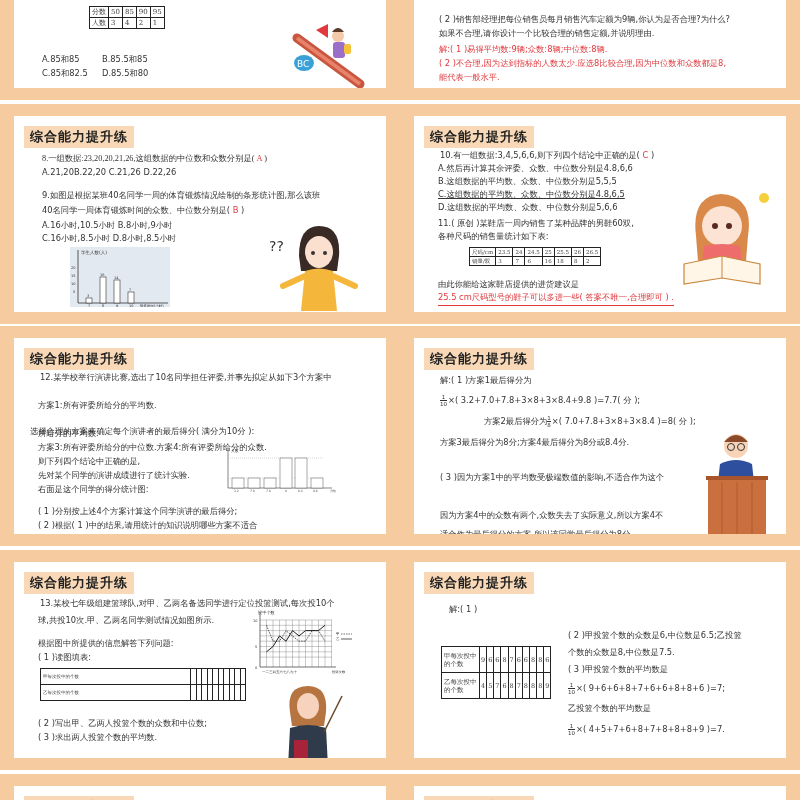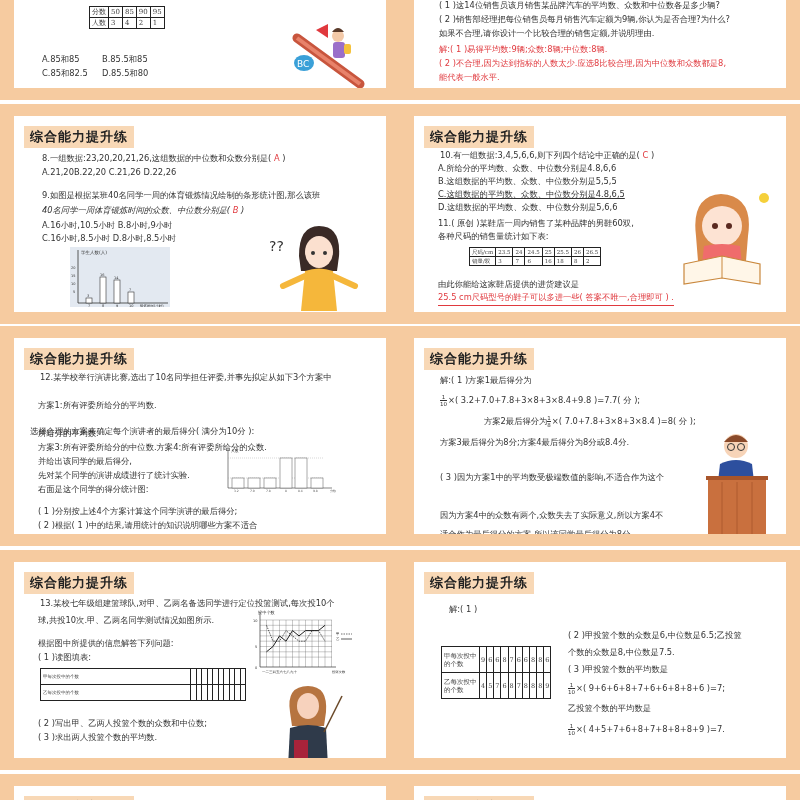--- a/index.html
+++ b/index.html
@@ -74,39 +74,38 @@
       <path d="M40 14 Q46 6 52 14" fill="#5a3a2a"></path>
       <rect x="41" y="24" width="12" height="16" rx="3" fill="#9b6fc9"></rect>
       <rect x="52" y="26" width="7" height="10" rx="2" fill="#f5c23c"></rect>
       <polygon points="24,12 36,6 36,20" fill="#e0393e"></polygon>
     </svg>
   </div>
 </div>
 
 <div class="slide" style="left:400px;top:-40px;width:400px;height:140px;padding:0 14px 12px 14px;">
   <div class="slide-inner">
-    <div class="txt" style="left:25px;top:39px;">( 1 )这14位销售员该月销售某品牌汽车的平均数、众数和中位数各是多少辆?</div>
     <div class="txt" style="left:25px;top:53px;">( 2 )销售部经理把每位销售员每月销售汽车定额为9辆,你认为是否合理?为什么?</div>
     <div class="txt" style="left:25px;top:67px;">如果不合理,请你设计一个比较合理的销售定额,并说明理由.</div>
     <div class="txt red" style="left:25px;top:83px;">解:( 1 )易得平均数:9辆;众数:8辆;中位数:8辆.</div>
     <div class="txt red" style="left:25px;top:97px;">( 2 )不合理,因为达到指标的人数太少.应选8比较合理,因为中位数和众数都是8,</div>
     <div class="txt red" style="left:25px;top:111px;">能代表一般水平.</div>
   </div>
 </div>
 
 <div class="slide" style="left:0;top:104px;width:400px;height:220px;">
   <div class="slide-inner">
     <div class="badge">综合能力提升练</div>
-    <div class="txt" style="left:28px;top:36px;">
+    <div class="txt" style="left:28px;top:36px;font-family:Liberation Serif, serif;">
       <span>8.一组数据:23,20,20,21,26,这组数据的中位数和众数分别是(</span>
       <span class="ans">A</span> )
     </div>
     <div class="txt" style="left:28px;top:50px;">A.21,20B.22,20      C.21,26 D.22,26</div>
     <div class="txt" style="left:28px;top:73px;text-align:right;">9.如图是根据某班40名同学一周的体育锻炼情况绘制的条形统计图,那么该班</div>
-    <div class="txt" style="left:28px;top:88px;font-style:italic;">
+    <div class="txt" style="left:28px;top:88px;">
       <span>40名同学一周体育锻炼时间的众数、中位数分别是(</span>
       <span class="ans">B</span> )
     </div>
     <div class="txt" style="left:28px;top:103px;">A.16小时,10.5小时  B.8小时,9小时</div>
     <div class="txt" style="left:28px;top:116px;">C.16小时,8.5小时    D.8小时,8.5小时</div>
     <svg style="left:56px;top:131px;background:#e3e9f1;" width="100" height="60" viewBox="0 0 100 60">
       <line x1="8" y1="56" x2="8" y2="3" stroke="#333" stroke-width="0.8"></line>
       <line x1="8" y1="56" x2="98" y2="56" stroke="#333" stroke-width="0.8"></line>
       <text x="11" y="7" font-size="4.5" fill="#333" font-family="DejaVu Sans, sans-serif">学生人数(人)</text>
       <text x="1" y="22" font-size="3.5" fill="#333">20</text>
@@ -140,21 +139,21 @@
   </div>
 </div>
 
 <div class="slide" style="left:400px;top:104px;width:400px;height:220px;">
   <div class="slide-inner">
     <div class="badge">综合能力提升练</div>
     <div class="txt" style="left:26px;top:33px;">
       <span>10.有一组数据:3,4,5,6,6,则下列四个结论中正确的是(</span>
       <span class="ans">C</span> )
     </div>
-    <div class="txt" style="left:24px;top:46px;">A.所给分的平均数、众数、中位数分别是4.8,6,6</div>
+    <div class="txt" style="left:24px;top:46px;">A.然后再计算其余评委、众数、中位数分别是4.8,6,6</div>
     <div class="txt" style="left:24px;top:59px;">B.这组数据的平均数、众数、中位数分别是5,5,5</div>
     <div class="txt" style="left:24px;top:72px;text-decoration:underline;">C.这组数据的平均数、众数、中位数分别是4.8,6,5</div>
     <div class="txt" style="left:24px;top:85px;">D.这组数据的平均数、众数、中位数分别是5,6,6</div>
     <div class="txt" style="left:24px;top:101px;">11.( 原创 )某鞋店一周内销售了某种品牌的男鞋60双,</div>
     <div class="txt" style="left:24px;top:114px;">各种尺码的销售量统计如下表:</div>
     <table class="dt" style="left:55px;top:131px;font-size:5.5px;">
       <tbody>
           <tr>
         <td>尺码/cm</td>
         <td>23.5</td>
@@ -194,21 +193,21 @@
 </div>
 
 <div class="slide" style="left:0;top:326px;width:400px;height:220px;">
   <div class="slide-inner">
     <div class="badge">综合能力提升练</div>
     <div class="txt" style="left:26px;top:33px;">12.某学校举行演讲比赛,选出了10名同学担任评委,并事先拟定从如下3个方案中</div>
     <div class="txt" style="left:16px;top:47px;margin-top:40px;">选择合理的方案来确定每个演讲者的最后得分(   满分为10分  ):</div>
     <div class="txt" style="left:24px;top:61px;">方案1:所有评委所给分的平均数.</div>
     <div class="txt" style="left:24px;top:89px;">所给分的平均数.</div>
     <div class="txt" style="left:24px;top:103px;">方案3:所有评委所给分的中位数.方案4:所有评委所给分的众数.</div>
-    <div class="txt" style="left:24px;top:117px;">并给出该同学的最后得分,</div>
+    <div class="txt" style="left:24px;top:117px;">则下列四个结论中正确的是,</div>
     <div class="txt" style="left:24px;top:131px;">先对某个同学的演讲成绩进行了统计实验.</div>
     <div class="txt" style="left:24px;top:145px;">右面是这个同学的得分统计图:</div>
     <div class="txt" style="left:24px;top:167px;">( 1 )分别按上述4个方案计算这个同学演讲的最后得分;</div>
     <div class="txt" style="left:24px;top:181px;">( 2 )根据( 1 )中的结果,请用统计的知识说明哪些方案不适合</div>
     <div class="txt" style="left:24px;top:195px;">作为这个同学演讲的最后得分,并给出该同学的最后得分.</div>
     <svg style="left:210px;top:108px;" width="118" height="48" viewBox="0 0 118 48">
       <line x1="4" y1="42" x2="4" y2="2" stroke="#333" stroke-width="0.6"></line>
       <line x1="4" y1="42" x2="108" y2="42" stroke="#333" stroke-width="0.6"></line>
       <text x="7" y="6" font-size="3.8" fill="#333" font-family="DejaVu Sans, sans-serif">人数</text>
       <line x1="4" y1="12" x2="100" y2="12" stroke="#999" stroke-width="0.4" stroke-dasharray="1,1"></line>

